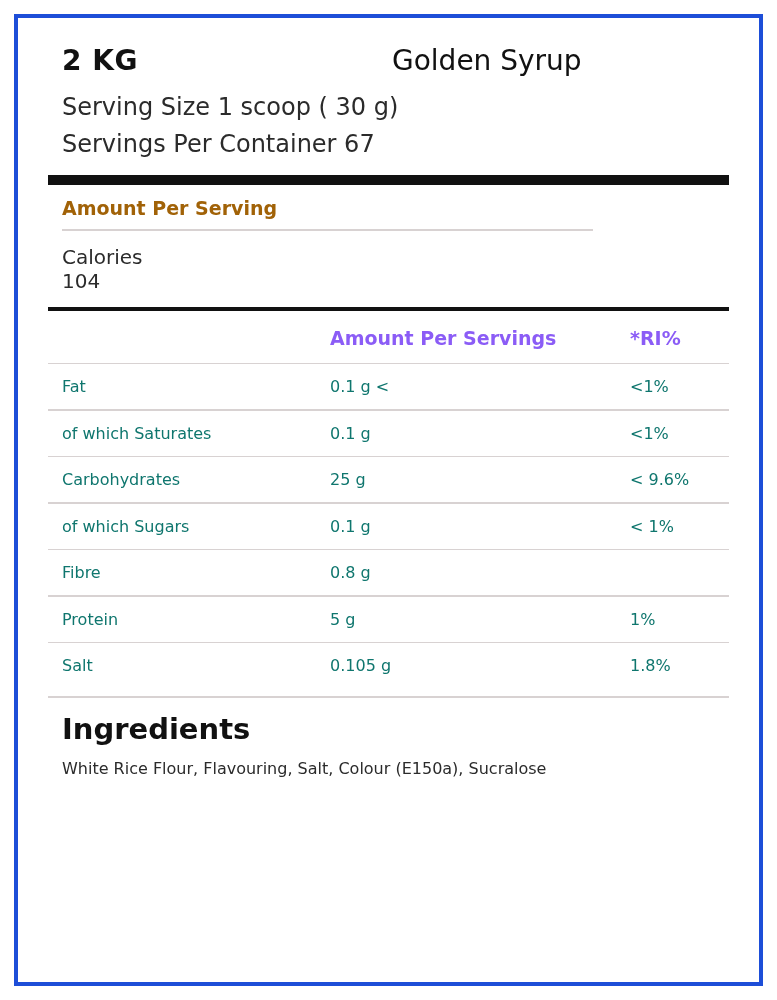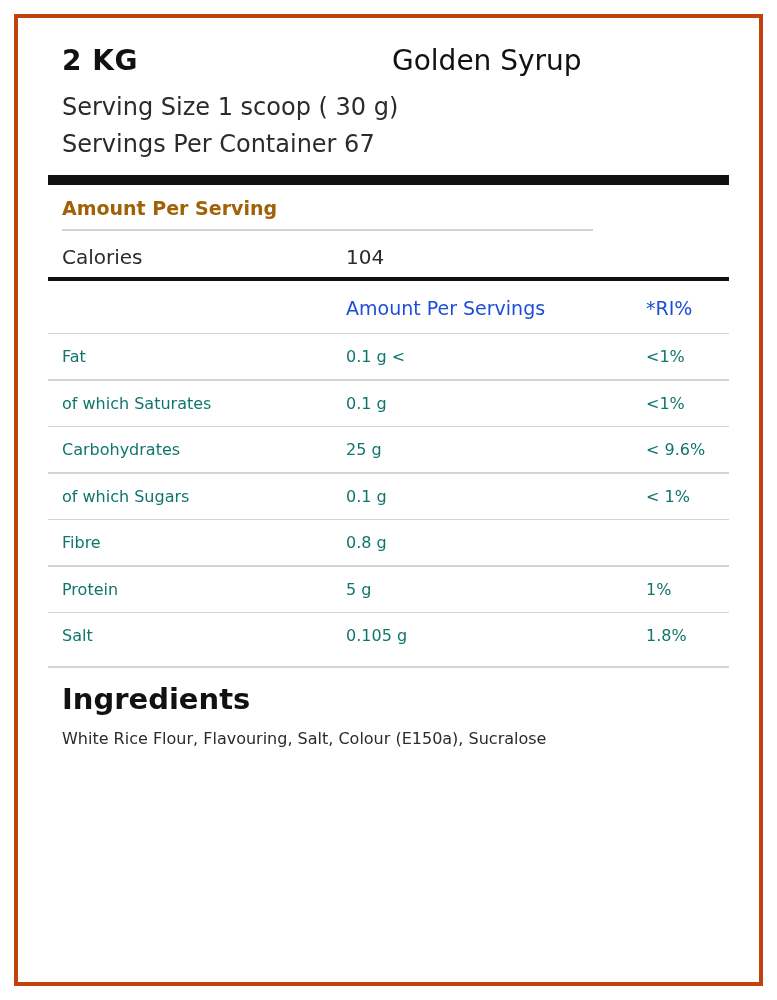--- a/index.html
+++ b/index.html
@@ -18,21 +18,21 @@
     width: 777px;
     height: 1000px;
     box-sizing: border-box;
     padding: 14px;
     background: #ffffff;
   }
   .panel {
     box-sizing: border-box;
     width: 100%;
     height: 100%;
-    border: 4px solid #c2410c;
+    border: 4px solid #1d4ed8;
     background: #ffffff;
     padding: 26px 30px 10px 30px;
   }
   .header-row {
     display: flex;
     align-items: baseline;
     justify-content: flex-start;
     padding: 0 10px 0 14px;
   }
   .kg {
@@ -77,33 +77,34 @@
     color: #a16207;
   }
   .amount-underline {
     height: 1.5px;
     background: #d8d2d2;
     width: 78%;
     margin-left: 14px;
   }
   .calories-row {
     display: flex;
-    padding: 14px 0 8px 14px;
+    padding: 14px 0 14px 14px;
     font-size: 20px;
     color: #2b2b2b;
+    flex-direction: column;
   }
   .col-label { width: 268px; }
-  .col-amount { width: 300px; margin-left: 16px; }
+  .col-amount { width: 300px; }
   .col-ri { width: auto; }
   .table-head {
     display: flex;
     padding: 16px 0 14px 14px;
     font-size: 19px;
-    font-weight: normal;
-    color: #1d4ed8;
+    font-weight: bold;
+    color: #8b5cf6;
   }
   .table-head .col-label { width: 268px; }
   .nutrient-row {
     display: flex;
     padding: 13px 0 13px 14px;
     font-size: 16px;
     color: #0f766e;
     align-items: baseline;
   }
   .ingredients-title {

